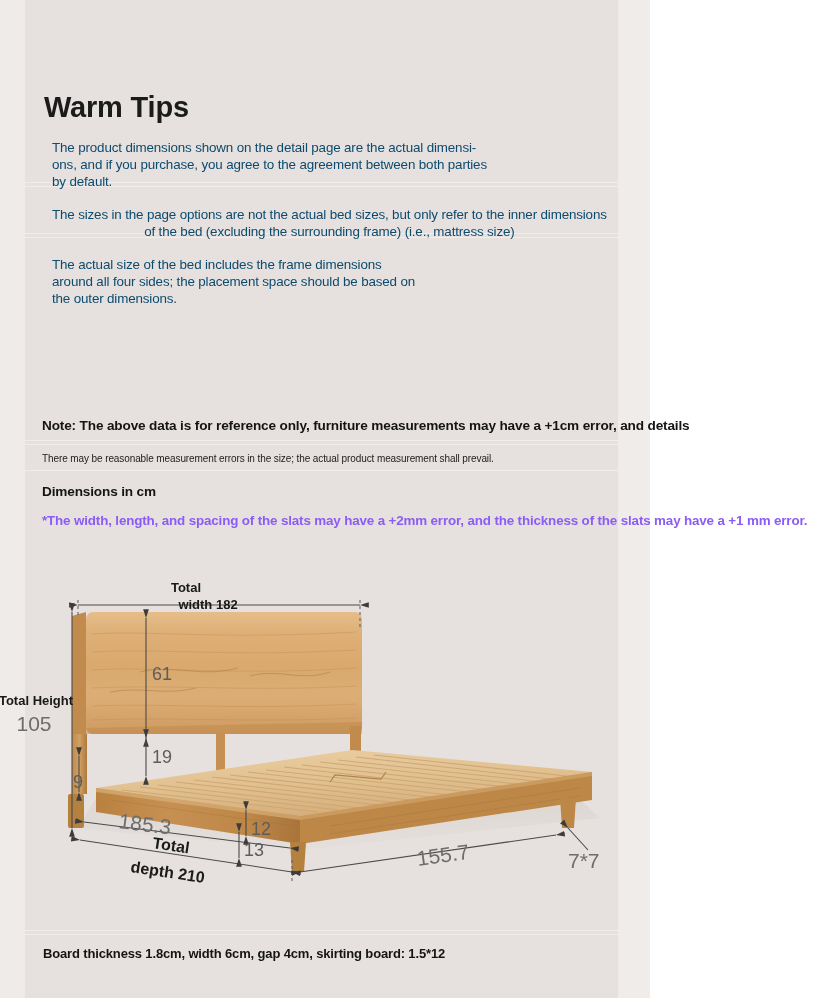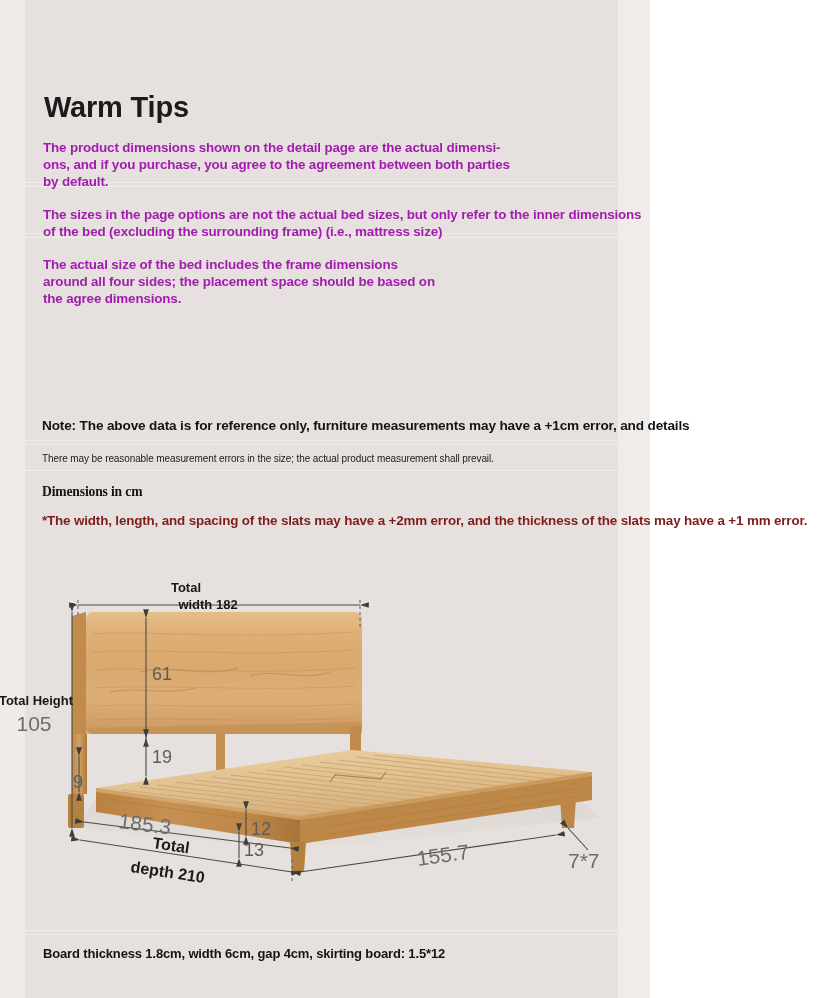--- a/index.html
+++ b/index.html
@@ -52,30 +52,30 @@
     left: 44px;
     top: 72px;
     font-size: 29px;
     font-weight: 700;
     color: #1b1b1b;
     letter-spacing: -0.2px;
   }
 
   .para {
     position: absolute;
-    left: 43px;
+    left: 52px;
     font-size: 13.4px;
-    font-weight: 700;
+    font-weight: 400;
     line-height: 17px;
-    color: #a21caf;
+    color: #0c4a6e;
     white-space: pre-line;
     letter-spacing: -0.15px;
   }
   .p1 { top: 126px; }
-  .p2 { top: 193px; }
+  .p2 { top: 193px; text-align: center; }
   .p3 { top: 243px; }
 
   .note-main {
     position: absolute;
     left: 42px;
     top: 418px;
     font-size: 13.6px;
     font-weight: 700;
     color: #141414;
     letter-spacing: -0.15px;
@@ -90,31 +90,30 @@
     letter-spacing: -0.1px;
   }
   .dims-cm {
     position: absolute;
     left: 42px;
     top: 484px;
     font-size: 13.6px;
     font-weight: 700;
     color: #141414;
     letter-spacing: -0.15px;
-    font-family: Liberation Serif, serif;
   }
   .slat-note {
     position: absolute;
     left: 42px;
     top: 512px;
     width: 770px;
     font-size: 13.4px;
     font-weight: 700;
     line-height: 17px;
-    color: #7f1d1d;
+    color: #8b5cf6;
     letter-spacing: -0.15px;
   }
   .board-note {
     position: absolute;
     left: 43px;
     top: 946px;
     font-size: 13px;
     font-weight: 700;
     color: #141414;
     letter-spacing: -0.15px;
@@ -183,21 +182,21 @@
 
   <p class="para p1">The product dimensions shown on the detail page are the actual dimensi-
 ons, and if you purchase, you agree to the agreement between both parties
 by default.</p>
 
   <p class="para p2">The sizes in the page options are not the actual bed sizes, but only refer to the inner dimensions
 of the bed (excluding the surrounding frame) (i.e., mattress size)</p>
 
   <p class="para p3">The actual size of the bed includes the frame dimensions
 around all four sides; the placement space should be based on
-the agree dimensions.</p>
+the outer dimensions.</p>
 
   <div class="note-main">Note: The above data is for reference only, furniture measurements may have a +1cm error, and details</div>
 
   <div class="note-small">There may be reasonable measurement errors in the size; the actual product measurement shall prevail.</div>
 
   <div class="dims-cm">Dimensions in cm</div>
 
   <div class="slat-note">*The width, length, and spacing of the slats may have a +2mm error, and the thickness of the slats may have a +1 mm error.</div>
 
   <div class="board-note">Board thickness 1.8cm, width 6cm, gap 4cm, skirting board: 1.5*12</div>

